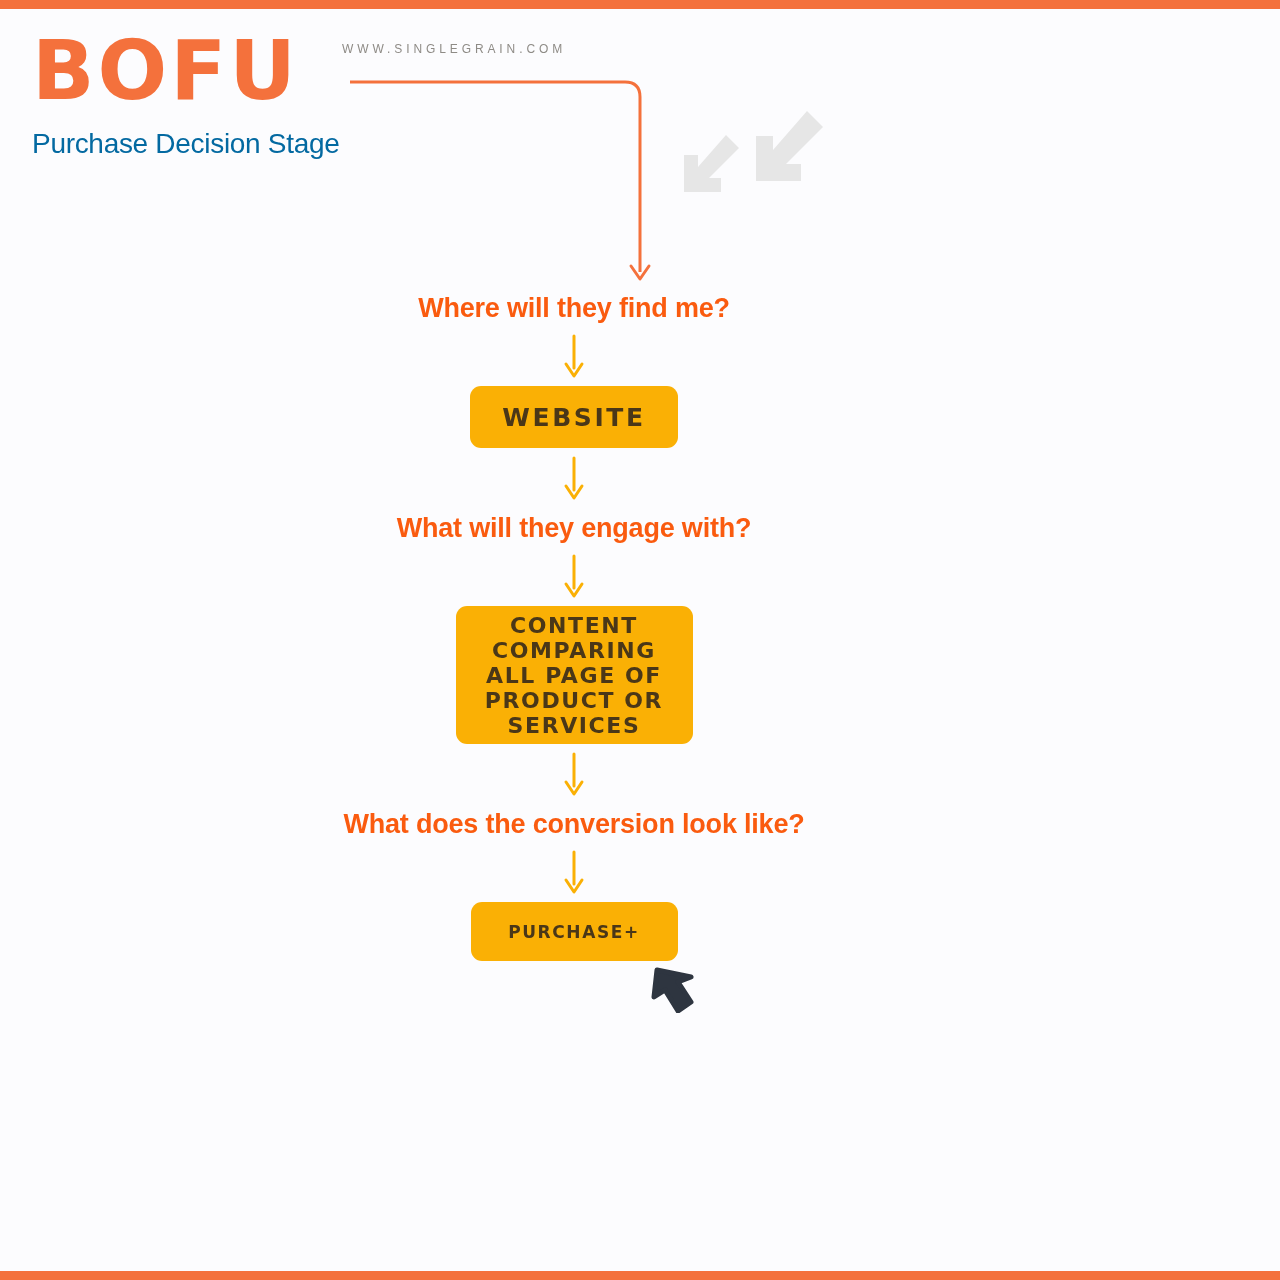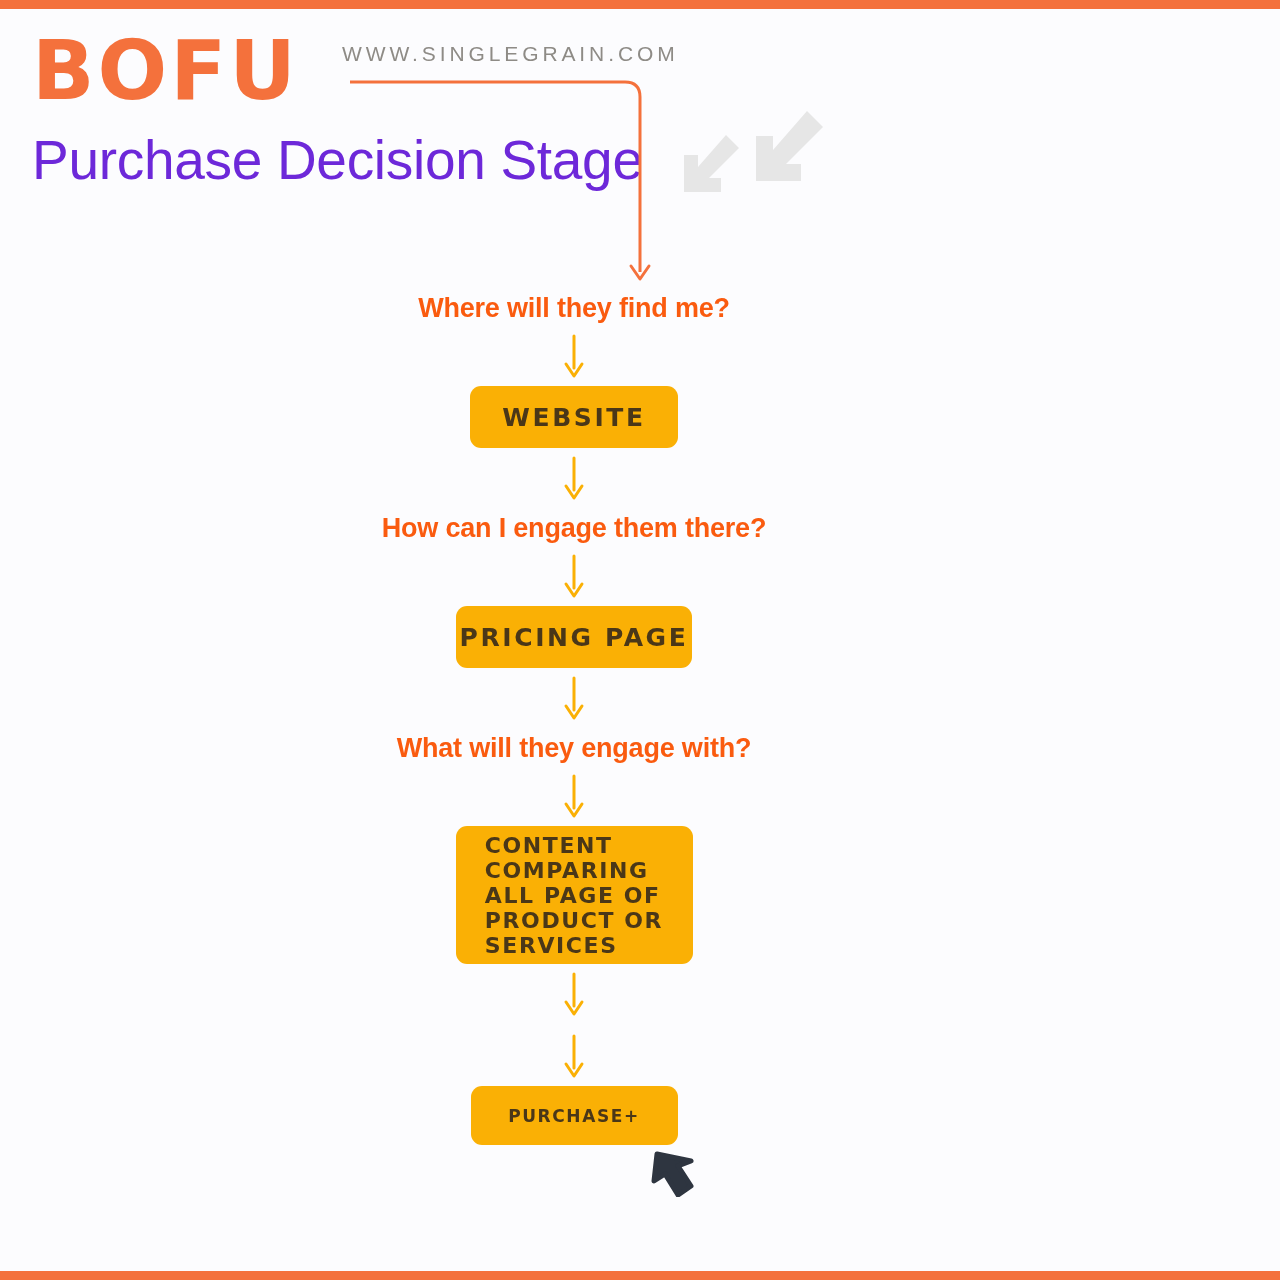--- a/index.html
+++ b/index.html
@@ -59,34 +59,34 @@
     letter-spacing: 3px;
     color: #f4713c;
     line-height: 94px;
     white-space: nowrap;
   }
   .site-url {
     position: absolute;
     left: 310px;
     top: 18px;
     font-family: "Liberation Sans", sans-serif;
-    font-size: 21px;
+    font-size: 12px;
     font-weight: 400;
     letter-spacing: 3.9px;
     color: #8e8b86;
     white-space: nowrap;
   }
   .subtitle {
     position: absolute;
     left: 0;
     top: 104px;
     font-family: "Liberation Sans", sans-serif;
-    font-size: 55px;
+    font-size: 28px;
     font-weight: 400;
-    color: #6d28d9;
+    color: #0369a1;
     letter-spacing: -0.3px;
     white-space: nowrap;
   }
 
   
   .elbow {
     position: absolute;
     left: 350px;
     top: 60px;
     width: 310px;
@@ -136,21 +136,21 @@
   }
   .arrow-gap-a { margin: 8px 0 6px 0; }
   .arrow-gap-b { margin: 8px 0 8px 0; }
 
   .node {
     background: #fab005;
     border-radius: 11px;
     color: #4a3718;
     font-family: "DejaVu Sans", sans-serif;
     font-weight: 700;
-    text-align: left;
+    text-align: center;
     display: flex;
     align-items: center;
     justify-content: center;
     box-sizing: border-box;
   }
   .node-website {
     width: 208px;
     height: 62px;
     font-size: 25px;
     letter-spacing: 2.6px;
@@ -228,35 +228,20 @@
       </svg>
 
       <div class="node node-website">WEBSITE</div>
 
       <svg class="arrow-down arrow-gap-b" viewBox="0 0 22 46" fill="none">
         <path d="M11 2 V34" stroke="#fab005" stroke-width="3" stroke-linecap="round"></path>
         <path d="M3 30 L11 42 L19 30" stroke="#fab005" stroke-width="3" fill="none" stroke-linecap="round" stroke-linejoin="round"></path>
       </svg>
     </div>
 
-    <div class="flow-row">
-      <div class="question">How can I engage them there?</div>
-
-      <svg class="arrow-down arrow-gap-a" viewBox="0 0 22 46" fill="none">
-        <path d="M11 2 V34" stroke="#fab005" stroke-width="3" stroke-linecap="round"></path>
-        <path d="M3 30 L11 42 L19 30" stroke="#fab005" stroke-width="3" fill="none" stroke-linecap="round" stroke-linejoin="round"></path>
-      </svg>
-
-      <div class="node node-pricing">PRICING PAGE</div>
-
-      <svg class="arrow-down arrow-gap-b" viewBox="0 0 22 46" fill="none">
-        <path d="M11 2 V34" stroke="#fab005" stroke-width="3" stroke-linecap="round"></path>
-        <path d="M3 30 L11 42 L19 30" stroke="#fab005" stroke-width="3" fill="none" stroke-linecap="round" stroke-linejoin="round"></path>
-      </svg>
-    </div>
 
     <div class="flow-row">
       <div class="question">What will they engage with?</div>
 
       <svg class="arrow-down arrow-gap-a" viewBox="0 0 22 46" fill="none">
         <path d="M11 2 V34" stroke="#fab005" stroke-width="3" stroke-linecap="round"></path>
         <path d="M3 30 L11 42 L19 30" stroke="#fab005" stroke-width="3" fill="none" stroke-linecap="round" stroke-linejoin="round"></path>
       </svg>
 
       <div class="node node-content">
@@ -269,20 +254,21 @@
         </div>
       </div>
 
       <svg class="arrow-down arrow-gap-b" viewBox="0 0 22 46" fill="none">
         <path d="M11 2 V34" stroke="#fab005" stroke-width="3" stroke-linecap="round"></path>
         <path d="M3 30 L11 42 L19 30" stroke="#fab005" stroke-width="3" fill="none" stroke-linecap="round" stroke-linejoin="round"></path>
       </svg>
     </div>
 
     <div class="flow-row">
+      <div class="question">What does the conversion look like?</div>
 
       <svg class="arrow-down arrow-gap-a" viewBox="0 0 22 46" fill="none">
         <path d="M11 2 V34" stroke="#fab005" stroke-width="3" stroke-linecap="round"></path>
         <path d="M3 30 L11 42 L19 30" stroke="#fab005" stroke-width="3" fill="none" stroke-linecap="round" stroke-linejoin="round"></path>
       </svg>
 
       <div class="node node-purchase">
         <span>PURCHASE+</span>
         <svg class="cursor-wrap" viewBox="0 0 60 62" fill="none">
           <path d="M11 19 L8 46 L19 39 L32 60 L45 51 L32 31 L45 26 Z" fill="#2e3540" stroke="#2e3540" stroke-width="5" stroke-linejoin="round"></path>

